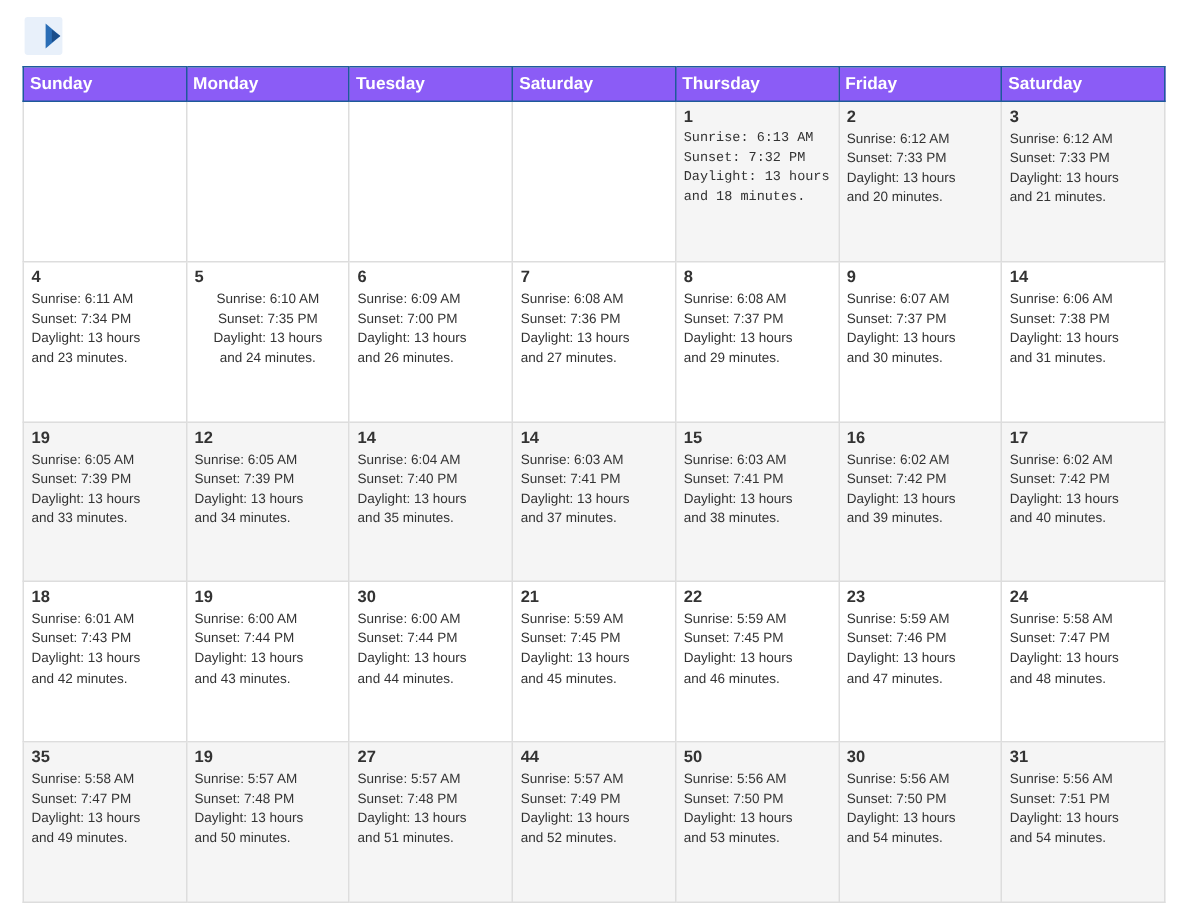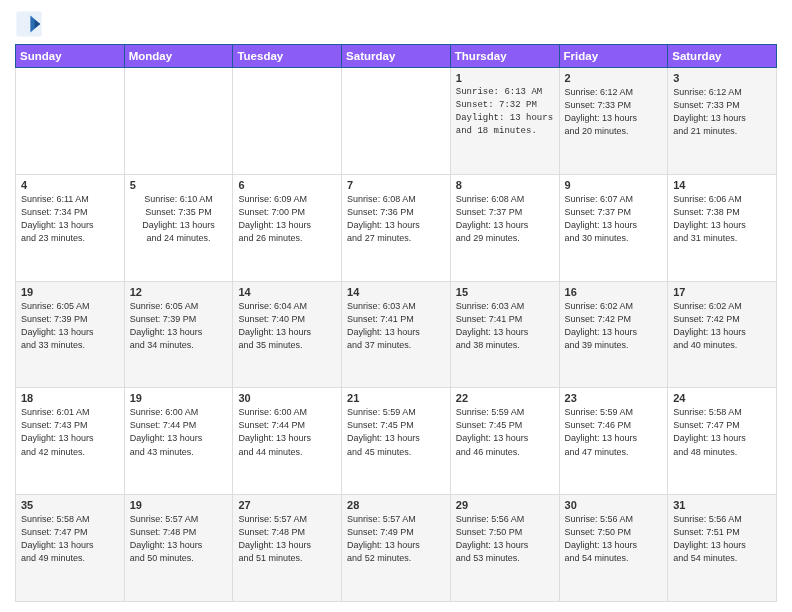--- a/index.html
+++ b/index.html
@@ -335,28 +335,28 @@
 and 50 minutes.</div>
           </td>
           <td>
             <span class="day-number">27</span>
             <div class="day-info" style="white-space: pre-line;">Sunrise: 5:57 AM
 Sunset: 7:48 PM
 Daylight: 13 hours
 and 51 minutes.</div>
           </td>
           <td>
-            <span class="day-number">28</span>
+            <span class="day-number">44</span>
             <div class="day-info" style="white-space: pre-line;">Sunrise: 5:57 AM
 Sunset: 7:49 PM
 Daylight: 13 hours
 and 52 minutes.</div>
           </td>
           <td>
-            <span class="day-number">29</span>
+            <span class="day-number">50</span>
             <div class="day-info" style="white-space: pre-line;">Sunrise: 5:56 AM
 Sunset: 7:50 PM
 Daylight: 13 hours
 and 53 minutes.</div>
           </td>
           <td>
             <span class="day-number">30</span>
             <div class="day-info" style="white-space: pre-line;">Sunrise: 5:56 AM
 Sunset: 7:50 PM
 Daylight: 13 hours

